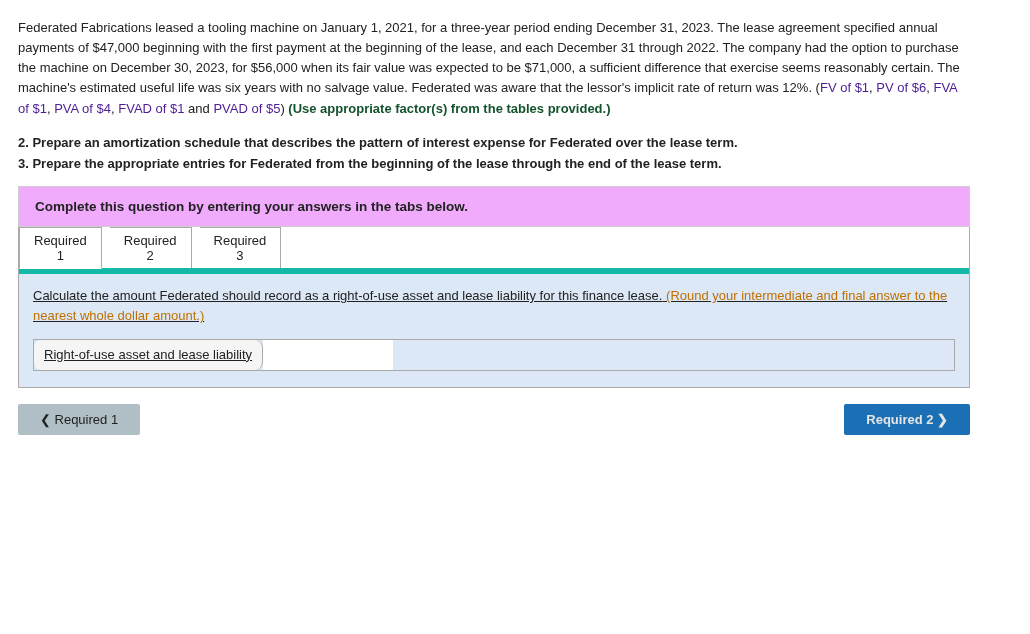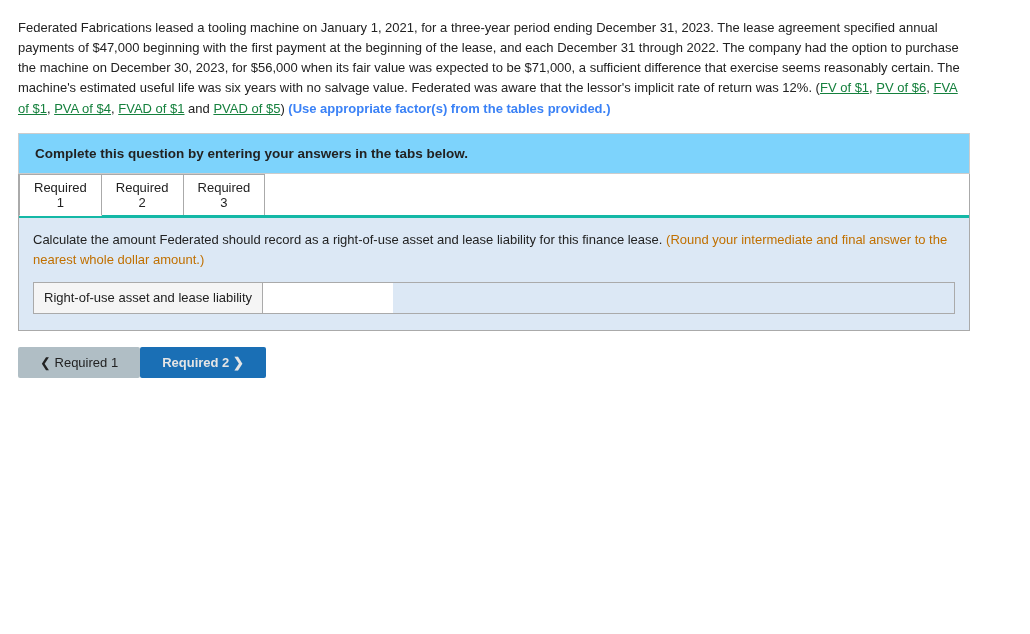--- a/index.html
+++ b/index.html
@@ -10,52 +10,52 @@
       color: #222;
       width: 1030px;
       min-height: 634px;
       padding: 18px 60px 18px 18px;
     }
     .main-text {
       line-height: 1.55;
       margin-bottom: 14px;
     }
     .red-link {
-      color: #15803d;
-      text-decoration: underline;
+      color: #4c1d95;
       cursor: pointer;
     }
     .red-bold {
-      color: #3b82f6;
+      color: #14532d;
       font-weight: bold;
     }
     .required-section {
       margin-bottom: 12px;
     }
     .required-section p {
       line-height: 1.6;
     }
     .required-section strong {
       font-weight: bold;
     }
     .complete-box {
-      background: #7dd3fc;
+      background: #f0abfc;
       border: 1px solid #ccc;
       padding: 12px 16px;
       margin-bottom: 0;
       font-weight: bold;
       font-size: 13.5px;
     }
     .tabs-area {
       border: 1px solid #aaa;
       border-top: none;
     }
     .tab-row {
       display: flex;
-      border-bottom: 3px solid #14b8a6;
+      border-bottom: 6px solid #14b8a6;
+      gap: 8px;
     }
     .tab {
       border: 1px solid #aaa;
       border-bottom: none;
       padding: 5px 14px;
       text-align: center;
       cursor: pointer;
       font-size: 13px;
       background: #fff;
       min-width: 70px;
@@ -67,52 +67,54 @@
       font-weight: normal;
     }
     .tab:not(:first-child) {
       border-left: none;
     }
     .tab-content {
       padding: 12px 14px 16px 14px;
       background: #dce8f5;
       line-height: 1.55;
       font-size: 13px;
+      text-decoration: underline;
     }
     .tab-content .orange-text {
       color: #c07000;
     }
     .answer-row {
       display: flex;
       align-items: stretch;
       margin-top: 12px;
       border: 1px solid #aaa;
     }
     .answer-label {
       background: #f5f5f5;
       border-right: 1px solid #aaa;
       padding: 6px 10px;
       font-size: 13px;
       min-width: 195px;
       display: flex;
       align-items: center;
       line-height: 1.4;
+      border-radius: 8px;
     }
     .answer-input {
       border: none;
       outline: none;
       padding: 6px 8px;
       font-size: 13px;
       width: 130px;
       background: #fff;
     }
     .nav-buttons {
       display: flex;
-      justify-content: flex-start;
-      gap: 0;
+      justify-content: space-between;
+      gap: 20px;
       margin-top: 16px;
     }
     .nav-btn {
       padding: 8px 22px;
       font-size: 13px;
       cursor: pointer;
       border: none;
       border-radius: 2px;
     }
     .nav-btn.prev {
@@ -135,20 +137,22 @@
   (<span class="red-link">FV of $1</span>,
   <span class="red-link">PV of $6</span>,
   <span class="red-link">FVA of $1</span>,
   <span class="red-link">PVA of $4</span>,
   <span class="red-link">FVAD of $1</span>
   and <span class="red-link">PVAD of $5</span>)
   <span class="red-bold">(Use appropriate factor(s) from the tables provided.)</span>
 </div>
 
 <div class="required-section">
+  <p><strong>2. Prepare an amortization schedule that describes the pattern of interest expense for Federated over the lease term.</strong></p>
+  <p><strong>3. Prepare the appropriate entries for Federated from the beginning of the lease through the end of the lease term.</strong></p>
 </div>
 
 <div class="complete-box">
   <span>Complete this question by entering your answers in the tabs below.</span>
 </div>
 
 <div class="tabs-area">
   <div class="tab-row">
     <div class="tab active">
       <span>Required</span><br>

